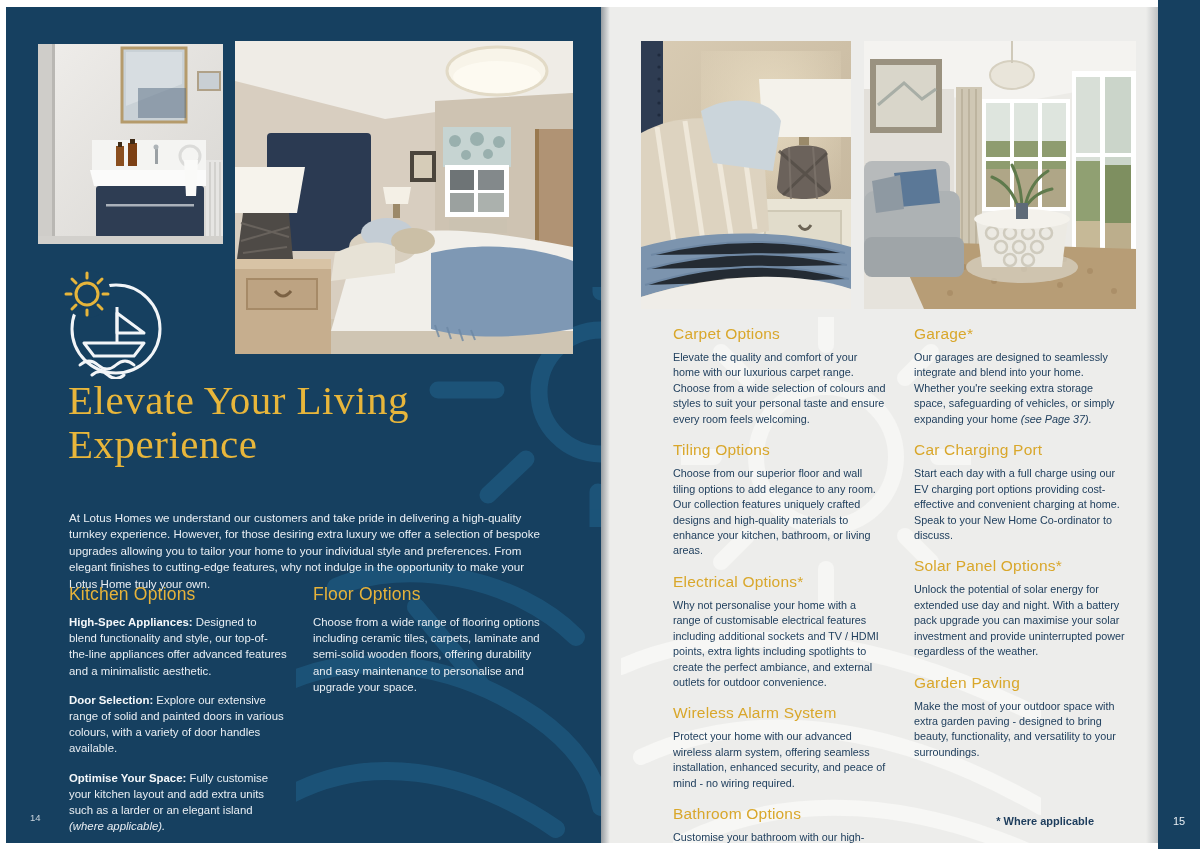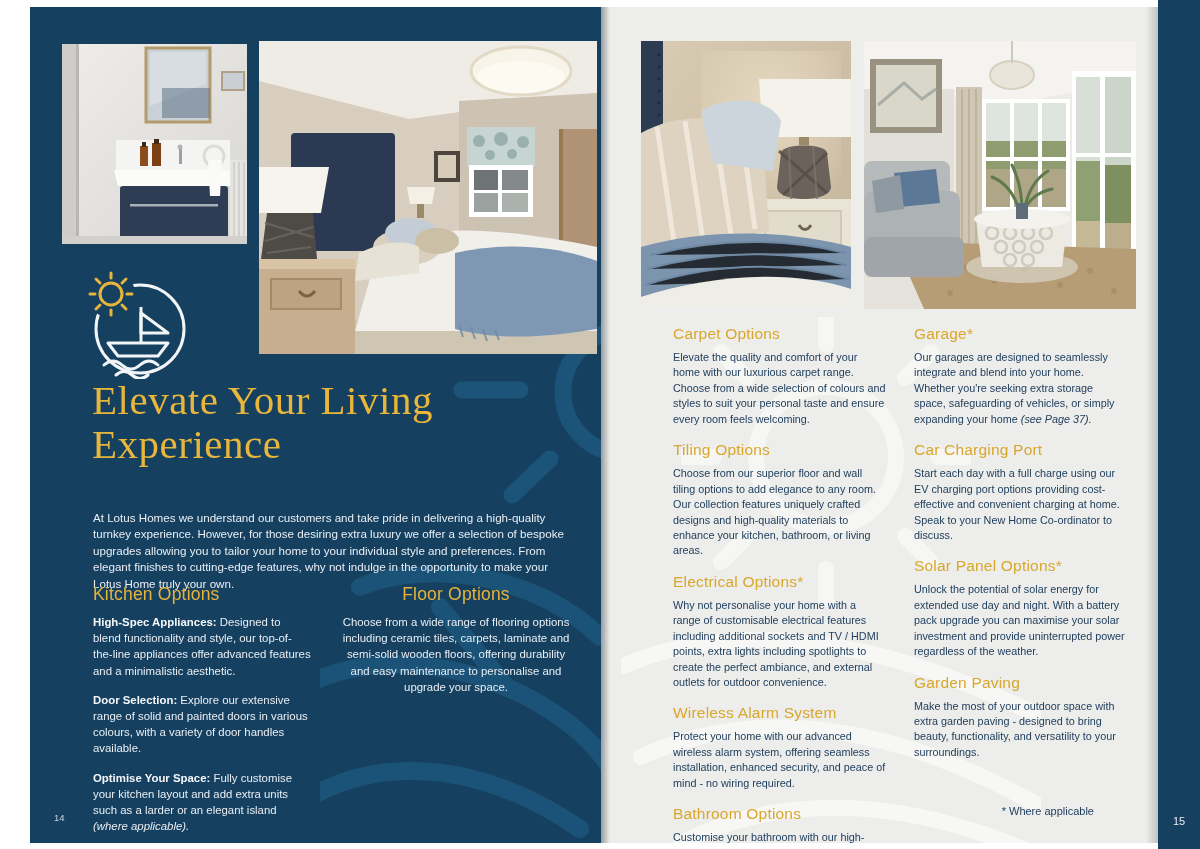--- a/index.html
+++ b/index.html
@@ -1,20 +1,20 @@
 <!DOCTYPE html>
 <html><head>
 <meta charset="utf-8">
 <style>
   html,body{margin:0;padding:0;}
   body{width:1200px;height:849px;background:#ffffff;font-family:"Liberation Sans",sans-serif;overflow:hidden;}
   .canvas{position:relative;width:1200px;height:849px;background:#ffffff;overflow:hidden;}
 
   
-  .page-left{position:absolute;left:6px;top:7px;width:595px;height:836px;background:#164060;overflow:hidden;margin-left:24px;}
+  .page-left{position:absolute;left:6px;top:7px;width:595px;height:836px;background:#164060;overflow:hidden;}
   .page-right{position:absolute;left:601px;top:7px;width:557px;height:836px;background:#EDEDEB;overflow:hidden;}
   .edge-strip{position:absolute;left:1158px;top:0;width:42px;height:849px;background:#164060;}
   .seam{position:absolute;left:601px;top:7px;width:9px;height:836px;
         background:linear-gradient(to right,rgba(10,25,40,.38),rgba(10,25,40,0));pointer-events:none;z-index:5;}
   .seam2{position:absolute;left:1146px;top:7px;width:12px;height:836px;
         background:linear-gradient(to right,rgba(10,25,40,0),rgba(10,25,40,.20));pointer-events:none;z-index:5;}
 
   
   .wm{position:absolute;pointer-events:none;}
 
@@ -23,33 +23,33 @@
   .photo svg{display:block;}
 
   
   .logo{position:absolute;left:48px;top:260px;width:118px;height:112px;}
   .title{position:absolute;left:62px;top:372px;width:480px;color:#E8B63B;
          font-family:"Liberation Serif",serif;font-size:41px;line-height:1.07;font-weight:400;letter-spacing:.5px;}
   .subtitle{position:absolute;left:63px;top:470px;color:#F2F6F9;font-size:23px;font-weight:400;letter-spacing:.3px;}
   .intro{position:absolute;left:63px;top:503px;width:472px;color:#E9EEF3;font-size:11.6px;line-height:1.42;}
   .cols-left{position:absolute;left:63px;top:577px;display:flex;gap:26px;}
   .col-k{width:218px;}
-  .col-f{width:238px;text-align:center;}
+  .col-f{width:238px;}
   .sec-h-left{color:#E7B33A;font-size:17.5px;font-weight:400;margin:0 0 9px 0;letter-spacing:.2px;}
   .col-k p,.col-f p{color:#E9EEF3;font-size:11.4px;line-height:1.42;margin:0 0 13px 0;}
   .col-k strong{font-weight:bold;color:#F4F7FA;}
   .pgnum-left{position:absolute;left:24px;bottom:20px;color:#C9D4DD;font-size:9.5px;}
 
   
   .cols-right{position:absolute;left:72px;top:318px;display:flex;gap:28px;z-index:3;}
   .col-r{width:213px;}
   .sec-h-right{color:#D9A72B;font-size:15.5px;font-weight:400;margin:14px 0 7px 0;letter-spacing:.2px;}
   .sec-h-right:first-child{margin-top:0;}
   .col-r p{color:#22415F;font-size:10.8px;line-height:1.43;margin:0 0 6px 0;}
-  .footnote{position:absolute;right:64px;bottom:26px;color:#1C3C5C;font-size:11px;font-weight:normal;z-index:3;}
+  .footnote{position:absolute;right:64px;bottom:16px;color:#1C3C5C;font-size:11px;font-weight:bold;z-index:3;}
   .pgnum-right{position:absolute;left:0;right:0;bottom:22px;text-align:center;color:#E8EDF2;font-size:11px;}
   em{font-style:italic;}
 </style>
 </head>
 <body>
 
 <div class="canvas">
 
   <div class="page-left">
 

